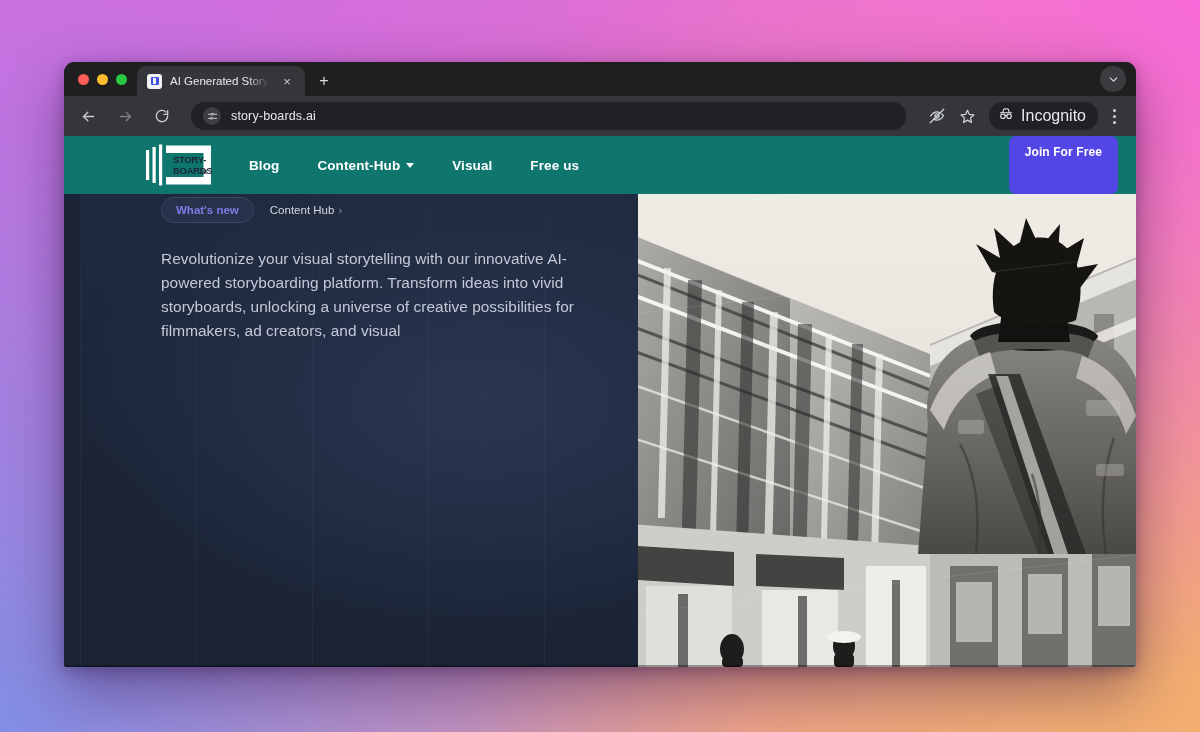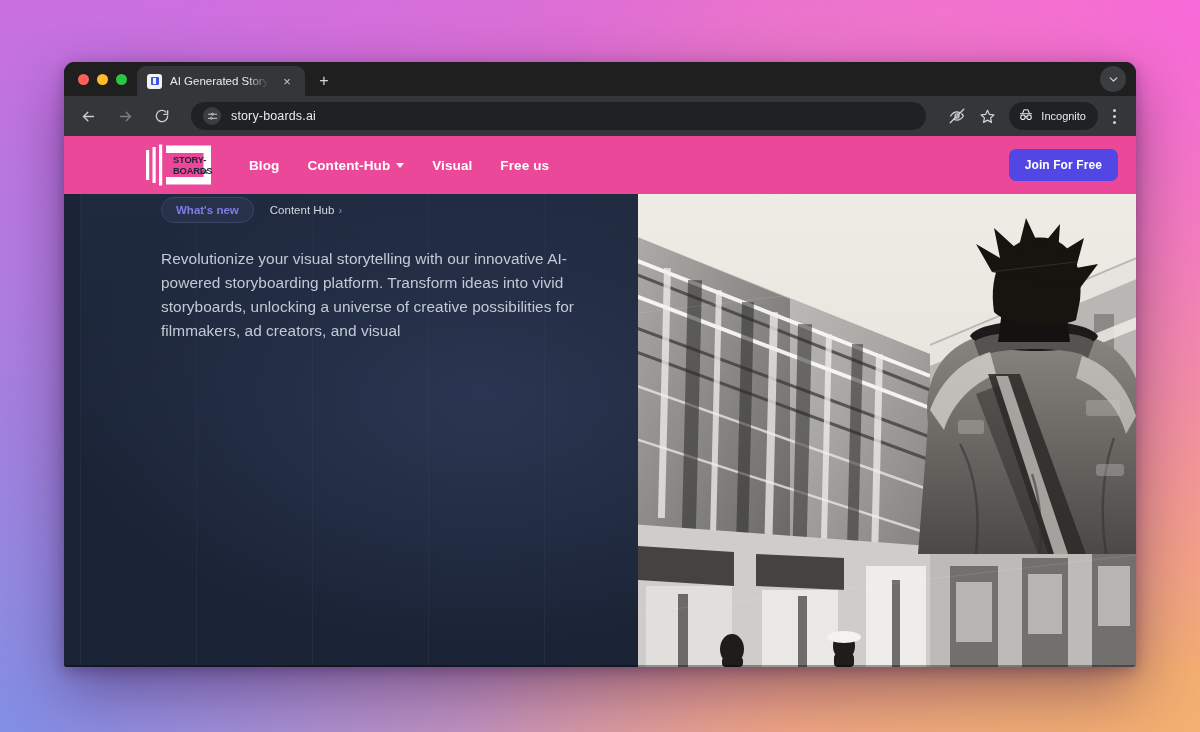--- a/index.html
+++ b/index.html
@@ -176,21 +176,21 @@
   .icon-btn svg { display: block; }
   .incognito-pill {
     display: flex;
     align-items: center;
     gap: 7px;
     height: 28px;
     padding: 0 12px 0 9px;
     border-radius: 14px;
     background: #202124;
     color: #e8eaed;
-    font-size: 11px;
+    font-size: 16px;
     margin: 0 2px 0 6px;
   }
   .dots {
     width: 24px; height: 28px;
     display: flex; flex-direction: column;
     align-items: center; justify-content: center;
     gap: 3px;
   }
   .dots span { width: 3px; height: 3px; border-radius: 50%; background: #cfd2d5; display: block; }
 
@@ -201,34 +201,33 @@
     background: #1b2436;
     overflow: hidden;
   }
 
   
   .site-nav {
     position: relative;
     z-index: 4;
     height: 58px;
     display: flex;
-    align-items: center;
     padding: 0 18px 0 81px;
-    background: #ec4899;
+    background: #0f766e;
   }
   .logo {
     display: flex;
     align-items: center;
     gap: 4px;
     flex: 0 0 auto;
     margin-right: 36px;
   }
   .logo svg { display: block; }
 
-  .nav-links { display: flex; align-items: center; gap: 28px; }
+  .nav-links { display: flex; align-items: center; gap: 38px; }
   .nav-link {
     font-size: 13.5px;
     font-weight: bold;
     color: #ffffff;
     white-space: nowrap;
     display: flex;
     align-items: center;
     gap: 6px;
     letter-spacing: .1px;
   }

